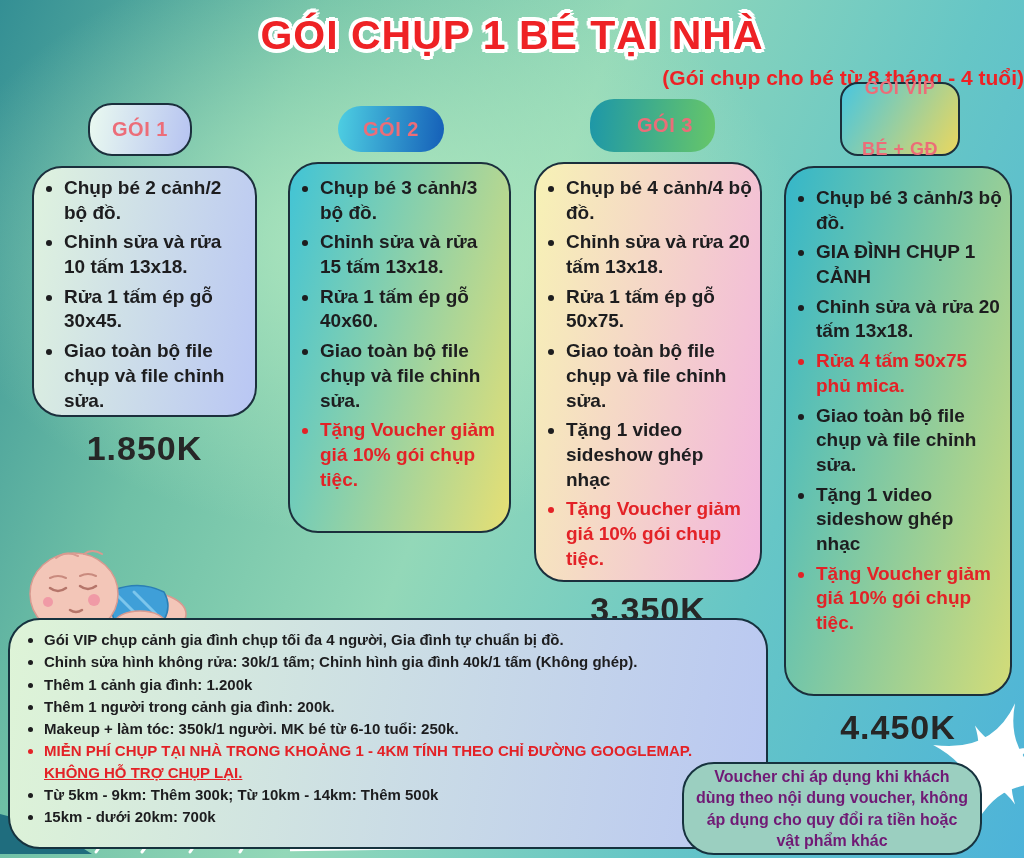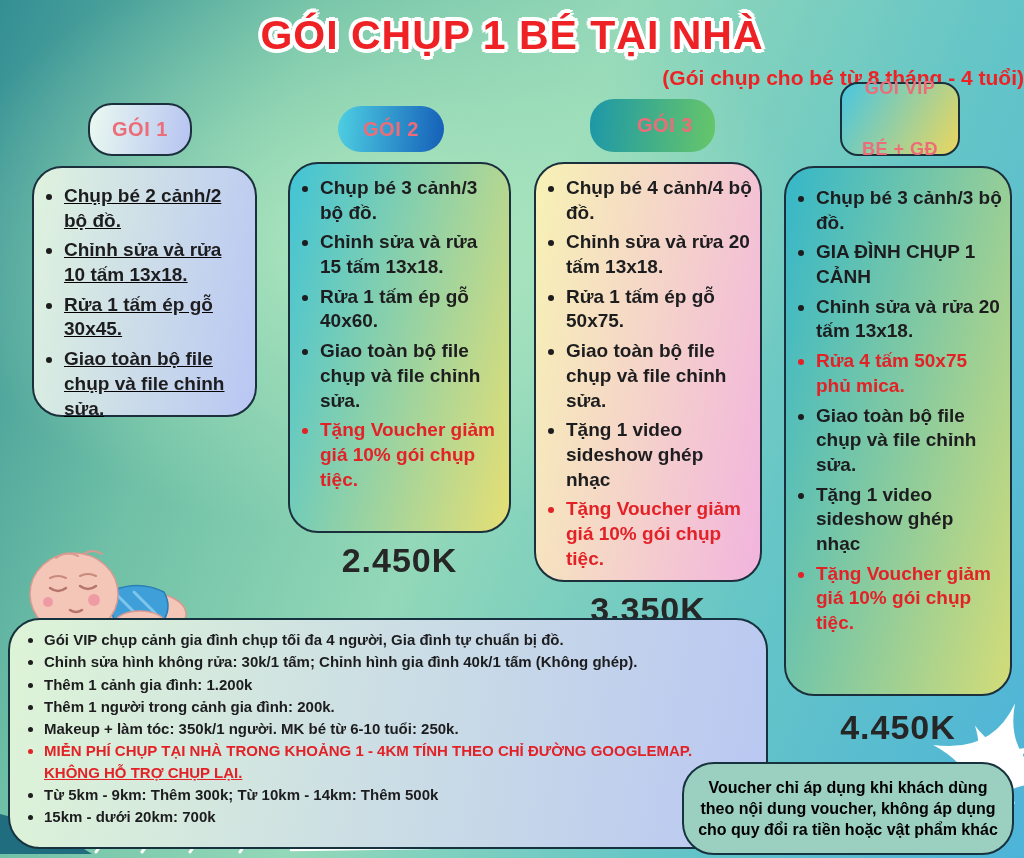--- a/index.html
+++ b/index.html
@@ -33,21 +33,21 @@
   .col2 .pill{width:106px;height:46px;margin-left:50px;
     background:linear-gradient(95deg,#4ecfe2,#155fb8);}
   .col3 .pill{width:100px;height:53px;margin-left:56px;
     background:linear-gradient(95deg,#1d97a8,#67c669);padding-left:25px;}
   .col4 .pill{width:116px;height:70px;margin-left:56px;border:2.5px solid #1b2f3c;border-radius:18px;
     background:linear-gradient(120deg,#49c6df,#ead75f);font-size:18px;gap:40px;}
   .card{
     border:2.5px solid #1b2f3c;border-radius:30px;box-sizing:border-box;
     padding:12px 8px 8px 4px;margin-top:10px;
   }
-  .col1 .card{height:251px;background:linear-gradient(100deg,#dff3de,#b9c6f4);padding-top:16px;text-decoration:underline;}
+  .col1 .card{height:251px;background:linear-gradient(100deg,#dff3de,#b9c6f4);padding-top:8px;}
   .col2 .card{height:371px;background:linear-gradient(105deg,#41c4d6,#e6df74);}
   .col3 .card{height:420px;background:linear-gradient(100deg,#f7f2b5,#f2b4de);}
   .col4 .card{height:530px;background:linear-gradient(105deg,#35b7c9,#d3dc78);padding-top:18px;}
   .card ul{margin:0;padding:0 0 0 26px;}
   .item{font-size:19px;font-weight:700;color:#1d1d1f;line-height:1.3;margin-bottom:5px;}
   .item.red{color:#e32227;}
   .price{
     width:100%;text-align:center;font-size:34px;font-weight:800;color:#262626;margin-top:12px;
     letter-spacing:1px;
   }
@@ -56,24 +56,24 @@
     position:absolute;left:8px;top:618px;width:760px;height:231px;box-sizing:border-box;
     border:2.5px solid #16323e;border-radius:32px;z-index:3;
     background:linear-gradient(100deg,#def4d7,#b9c7f2);
     padding:9px 14px 4px 12px;
   }
   .notes-box ul{margin:0;padding:0 0 0 22px;}
   .nitem{font-size:15px;font-weight:700;color:#1d1d1f;line-height:1.42;margin-bottom:1px;}
   .nitem.red{color:#e32227;}
   .nitem .u{text-decoration:underline;}
   .voucher-box{
-    position:absolute;left:682px;top:762px;width:332px;height:93px;box-sizing:border-box;z-index:5;
+    position:absolute;left:682px;top:762px;width:300px;height:93px;box-sizing:border-box;z-index:5;
     background:#9bcfc0;border:2.5px solid #16323e;border-radius:32px;
     display:flex;align-items:center;justify-content:center;text-align:center;
-    font-size:16px;font-weight:800;color:#000000;line-height:1.32;padding:13px 12px;
+    font-size:16px;font-weight:800;color:#701a75;line-height:1.32;padding:13px 12px;
   }
   .baby{position:absolute;left:22px;top:536px;z-index:2;}
   .sparkle{position:absolute;left:930px;top:700px;z-index:4;}
   .corner-deco{position:absolute;left:0;bottom:0;z-index:1;}
 </style>
 </head>
 <body>
 
 <div class="title">GÓI CHỤP 1 BÉ TẠI NHÀ</div>
 <div class="subtitle">(Gói chụp cho bé từ 8 tháng - 4 tuổi)</div>
@@ -83,36 +83,36 @@
       <div>GÓI 1</div>
     </div>
   <div class="card">
     <ul>
         <li class="item">Chụp bé 2 cảnh/2 bộ đồ.</li>
         <li class="item">Chỉnh sửa và rửa 10 tấm 13x18.</li>
         <li class="item">Rửa 1 tấm ép gỗ 30x45.</li>
         <li class="item">Giao toàn bộ file chụp và file chỉnh sửa.</li>
       </ul>
   </div>
+  <div class="price">1.850K</div>
 </div>
 
 <div class="col col2">
   <div class="pill">
       <div>GÓI 2</div>
     </div>
   <div class="card">
     <ul>
         <li class="item">Chụp bé 3 cảnh/3 bộ đồ.</li>
         <li class="item">Chỉnh sửa và rửa 15 tấm 13x18.</li>
         <li class="item">Rửa 1 tấm ép gỗ 40x60.</li>
         <li class="item">Giao toàn bộ file chụp và file chỉnh sửa.</li>
         <li class="item red">Tặng Voucher giảm giá 10% gói chụp tiệc.</li>
       </ul>
   </div>
-  <div class="price">2.450K</div>
 </div>
 
 <div class="col col3">
   <div class="pill">
       <div>GÓI 3</div>
     </div>
   <div class="card">
     <ul>
         <li class="item">Chụp bé 4 cảnh/4 bộ đồ.</li>
         <li class="item">Chỉnh sửa và rửa 20 tấm 13x18.</li>

